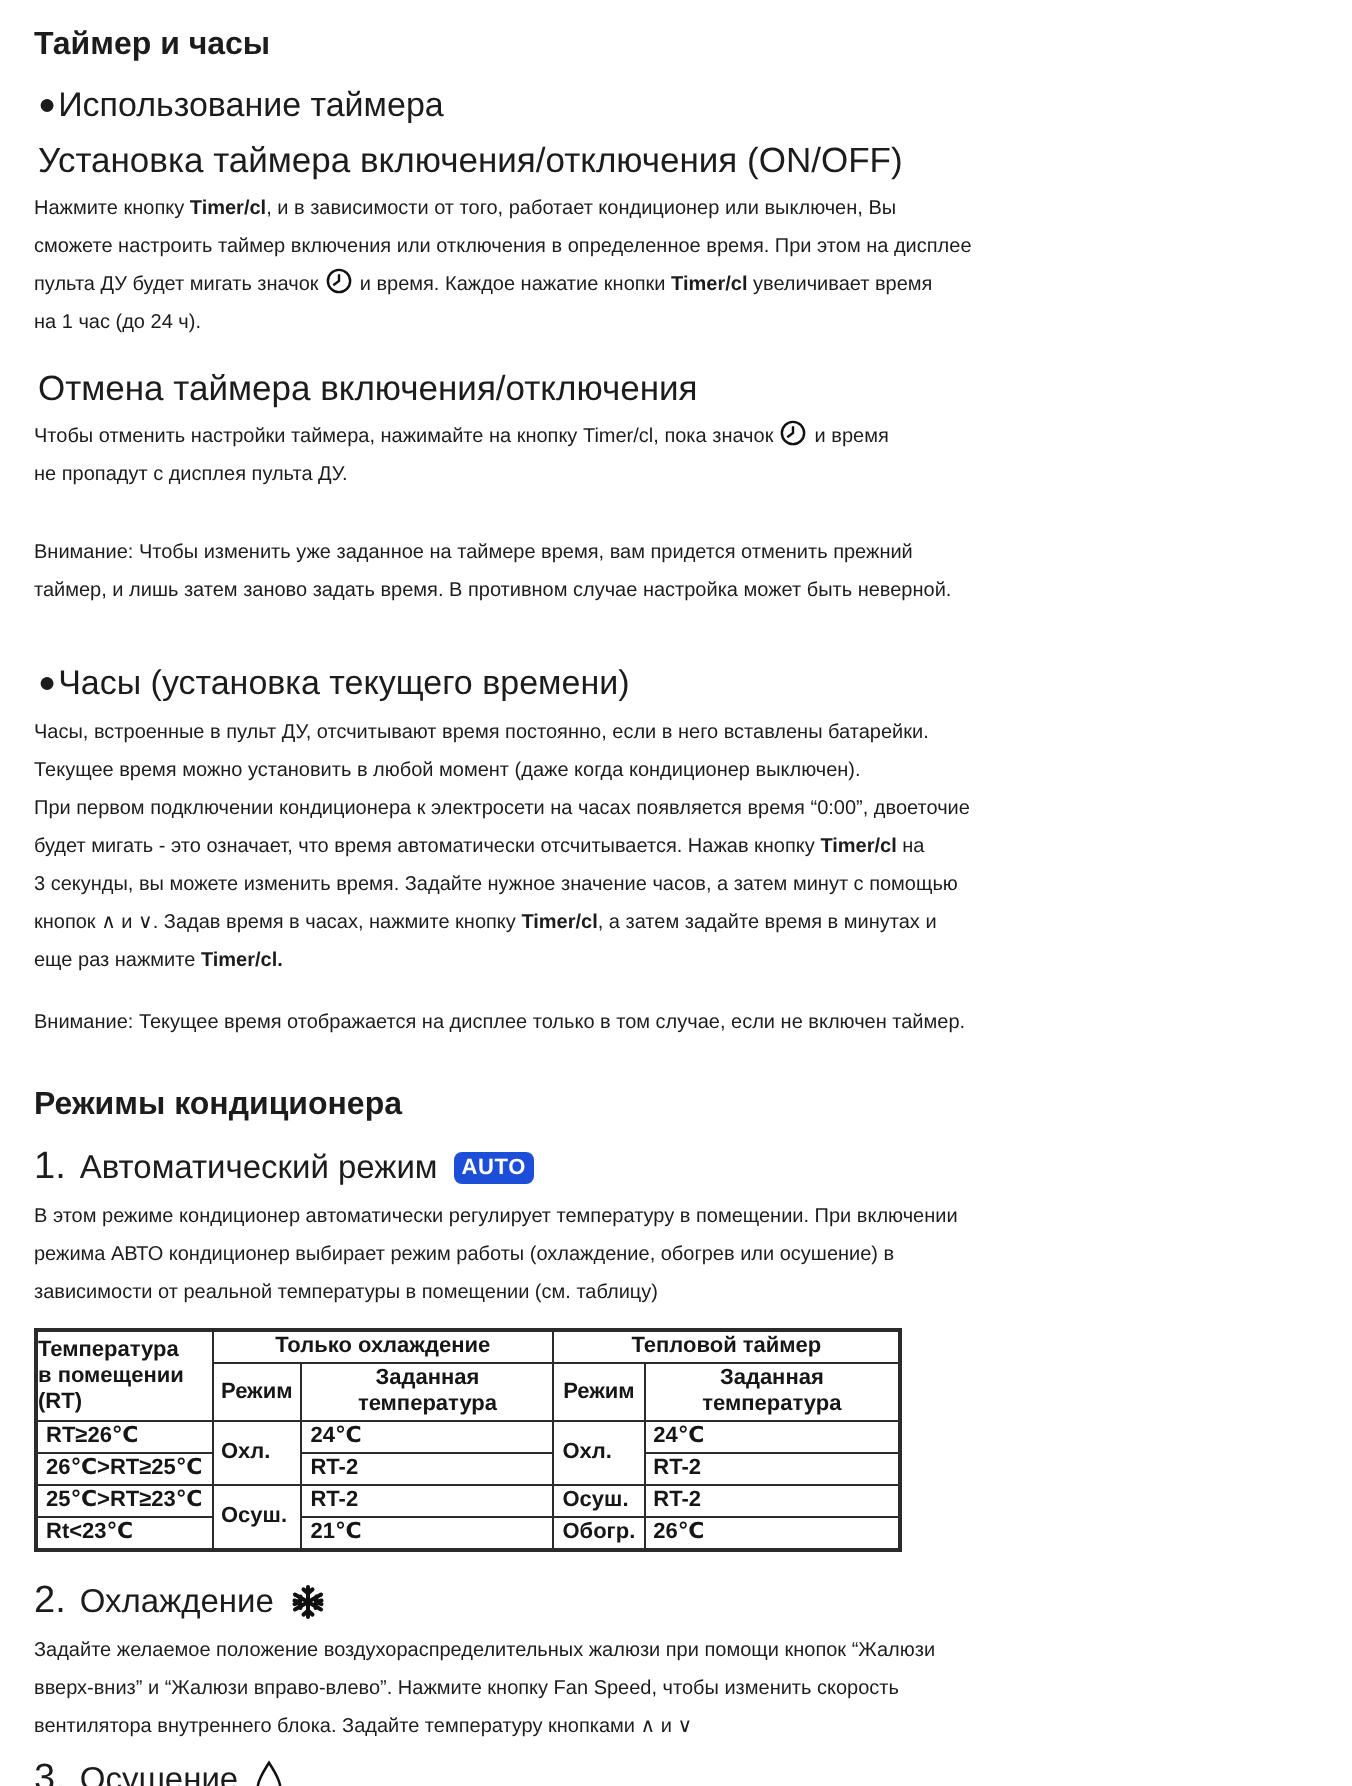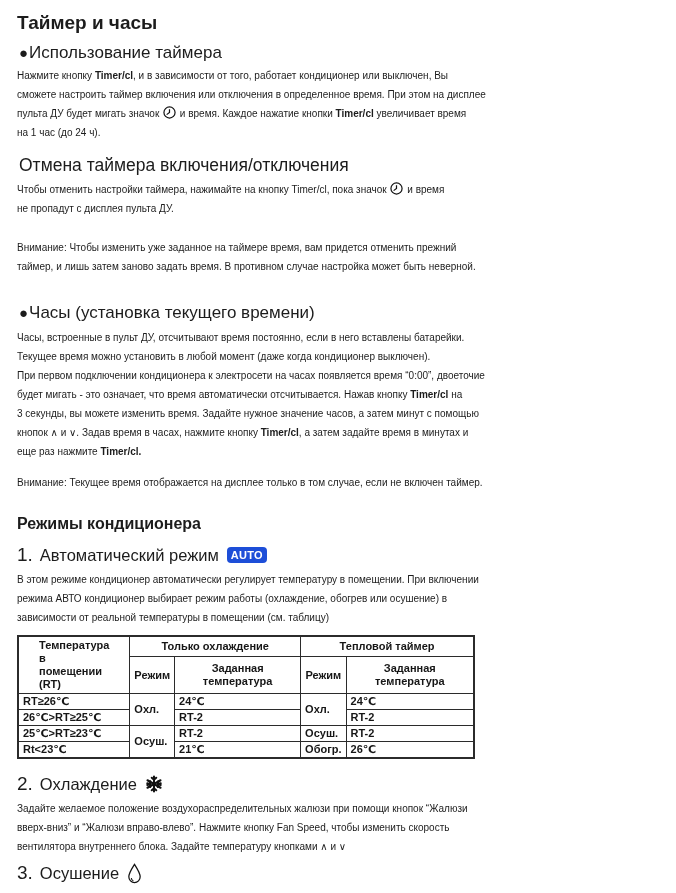--- a/index.html
+++ b/index.html
@@ -4,21 +4,21 @@
 <style>
   html,body{margin:0;padding:0;background:#ffffff;}
   body{
     width:676px;height:893px;overflow:hidden;
     font-family:"Liberation Sans","DejaVu Sans",sans-serif;
     color:#1c1c1c;
     -webkit-font-smoothing:antialiased;
   }
   .page{padding:13px 18px 0 17px;width:641px;}
 
-  .doc-title{font-size:19px;font-weight:bold;line-height:20px;margin:0 0 9px 0;}
+  .doc-title{font-size:16px;font-weight:bold;line-height:20px;margin:0 0 9px 0;}
   .bullet-head{font-size:17px;line-height:22px;margin:0 0 2px 2px;display:flex;align-items:center;}
   .bullet-head .bullet{font-size:15px;margin-right:1px;}
   .sub-head{font-size:17.5px;font-weight:normal;line-height:23px;margin:5px 0 3px 2px;}
 
   .para{font-size:10px;line-height:19px;margin:0;white-space:pre-line;}
   .para b{font-weight:bold;}
   .mb12{margin-bottom:12px;}
   .mb20{margin-bottom:20px;}
   .mb26{margin-bottom:26px;}
   .mb22{margin-bottom:22px;}
@@ -43,36 +43,37 @@
 
   table.rt{
     border-collapse:collapse;margin:6px 0 14px 0;
     font-size:11px;line-height:13px;color:#161616;
     border:2px solid #2b2b2b;
   }
   table.rt th, table.rt td{
     border:1px solid #2b2b2b;padding:1px 4px;
     font-weight:bold;
   }
-  table.rt th.rt-corner{text-align:left;white-space:pre-line;padding:2px 20px;}
+  table.rt th.rt-corner{text-align:left;white-space:pre-line;padding:2px 0;}
   .w-rt{width:88px;} .w-mode{width:42px;} .w-temp{width:126px;}
   .w-mode2{width:42px;} .w-temp2{width:128px;}
 </style>
 </head>
 <body>
 
 <div class="page">
 
   <h1 class="doc-title">Таймер и часы</h1>
 
   <div class="bullet-head">
     <span class="bullet">●</span>
     <span>Использование таймера</span>
   </div>
 
+  <h2 class="sub-head">Установка таймера включения/отключения (ON/OFF)</h2>
   <p class="para mb12"><span>Нажмите кнопку </span><b>Timer/cl</b><span>, и в зависимости от того, работает кондиционер или выключен, Вы
 сможете настроить таймер включения или отключения в определенное время. При этом на дисплее
 пульта ДУ будет мигать значок </span><span><svg class="inline-icon" width="13" height="13" viewBox="0 0 14 14" fill="none" stroke="#111" stroke-width="1.3">
           <circle cx="7" cy="7" r="6"></circle>
           <path d="M7 3.4V7L3.9 9.3"></path>
         </svg></span><span> и время. Каждое нажатие кнопки </span><b>Timer/cl</b><span> увеличивает время
 на 1 час (до 24 ч).</span></p>
 
   <h2 class="sub-head mt10">Отмена таймера включения/отключения</h2>
   <p class="para mb20"><span>Чтобы отменить настройки таймера, нажимайте на кнопку Timer/cl, пока значок </span><span><svg class="inline-icon" width="13" height="13" viewBox="0 0 14 14" fill="none" stroke="#111" stroke-width="1.3">

